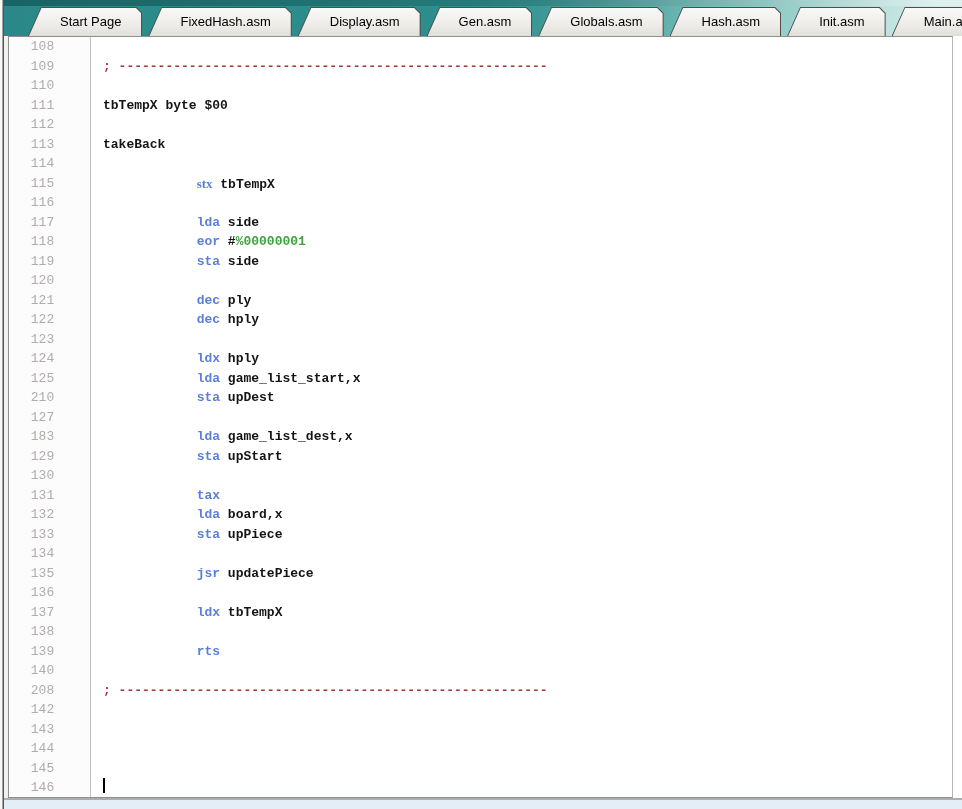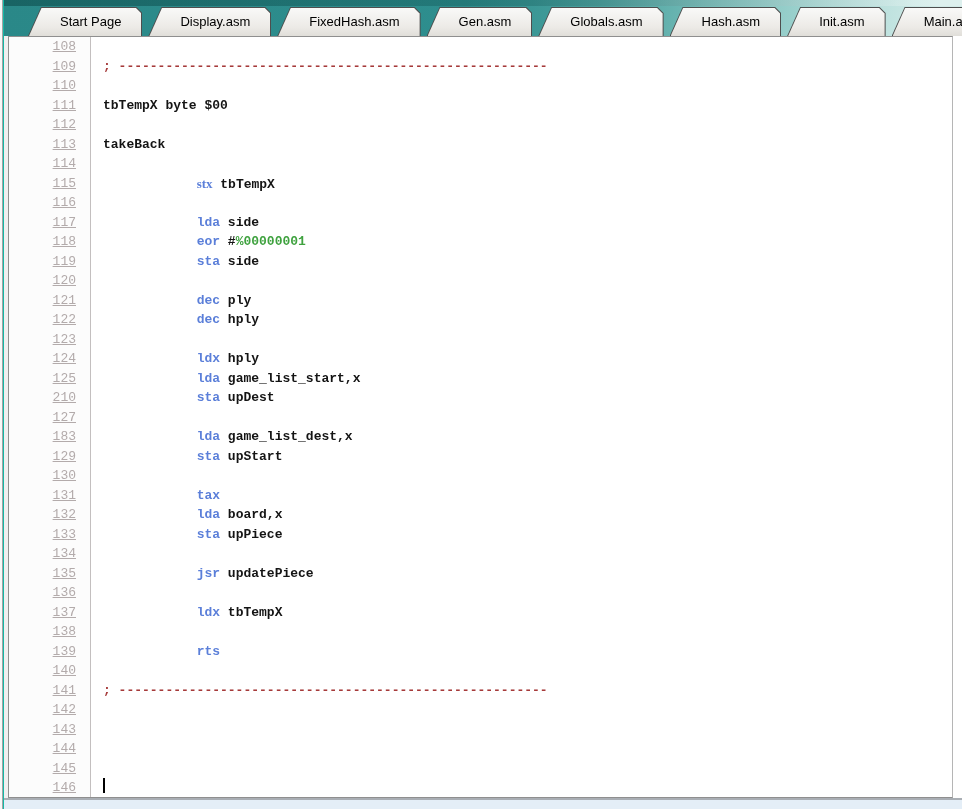--- a/index.html
+++ b/index.html
@@ -1,17 +1,17 @@
 <!DOCTYPE html>
 <html><head>
 <meta charset="utf-8">
 <style>
   * { margin:0; padding:0; box-sizing:border-box; }
   html,body { width:962px; height:809px; overflow:hidden; background:#fff; }
-  #root { position:relative; width:962px; height:809px; background:#14b8a6; font-family:"Liberation Sans", sans-serif; }
+  #root { position:relative; width:962px; height:809px; background:#0f766e; font-family:"Liberation Sans", sans-serif; }
 
   
   #left-strip { position:absolute; left:0; top:0; width:3px; height:100%; background:#f8f8f8; border-right:1px solid #a3a3a3; }
   #left-pad { position:absolute; left:4px; top:36px; width:4px; bottom:0; background:#f0f0f0; }
 
   
   #tabbar { position:absolute; left:4px; right:0; top:0; height:36px;
     background:linear-gradient(100deg,#2a8888 0%, #2e8e8e 48%, #48a09d 62%, #7fc2be 76%, #a9d8d4 86%, #d2ebe8 97%);
     overflow:hidden; }
   #tabbar::before { content:""; position:absolute; left:0; top:0; right:0; height:6px;
@@ -23,22 +23,22 @@
     padding:0 20px 0 31px; font-size:13px; color:#000;
     background:linear-gradient(#f9f9f8, #eceae6 70%, #e0ded9);
     clip-path: polygon(12.5px 0, calc(100% - 5.5px) 0, 100% 5.5px, 100% 100%, 0 100%); }
 
   
   #editor-frame { position:absolute; left:8px; top:36px; right:9px; bottom:11px;
     border:1px solid #8f8f8f; border-right-color:#b5b5b5; background:#ffffff; overflow:hidden; }
   #code-rows { position:absolute; inset:0; }
   .row { display:flex; height:19.5px; line-height:19.5px;
     font-family:"Liberation Mono", monospace; font-size:13px; font-weight:bold; }
-  .ln { flex:0 0 82px; text-align:right; padding-right:14px; background:#fcfcfc;
-    border-right:1px solid #c3bfbf; color:#b3abab; font-weight:normal;text-decoration:underline; }
+  .ln { flex:0 0 82px; text-align:center; padding-right:14px; background:#fcfcfc;
+    border-right:1px solid #c3bfbf; color:#b3abab; font-weight:normal; }
   .code { flex:1 1 auto; white-space:pre; padding-left:12px; color:#141414; overflow:hidden; }
   .gutter-fill { position:absolute; left:0; top:0; bottom:0; width:82px; background:#fcfcfc; border-right:1px solid #c3bfbf; z-index:-1; }
   .caret { display:inline-block; width:2px; height:15px; background:#000; vertical-align:-2px; }
 
   
   #vscroll-strip { position:absolute; right:0; top:36px; width:9px; bottom:11px; background:#ffffff; }
 
   
   #hscroll-strip { position:absolute; left:4px; right:0; bottom:0; height:11px;
     background:#e4eef7; border-top:2px solid #a9aeb4; }
@@ -49,24 +49,24 @@
 <div id="root">
   <div id="left-strip"></div>
   <div id="left-pad"></div>
 
   <div id="tabbar">
     <div id="tabs-row">
         <div class="tab">
           <span class="tab-label">Start Page</span>
         </div>
         <div class="tab">
+          <span class="tab-label">FixedHash.asm</span>
+        </div>
+        <div class="tab">
           <span class="tab-label">Display.asm</span>
-        </div>
-        <div class="tab">
-          <span class="tab-label">FixedHash.asm</span>
         </div>
         <div class="tab">
           <span class="tab-label">Gen.asm</span>
         </div>
         <div class="tab">
           <span class="tab-label">Globals.asm</span>
         </div>
         <div class="tab">
           <span class="tab-label">Hash.asm</span>
         </div>
@@ -208,21 +208,21 @@
         </div>
         <div class="row">
           <span class="ln">139</span>
           <span class="code"><span style="color: rgb(20, 20, 20);">            </span><span style="color: rgb(91, 127, 217); text-align: right;">rts</span></span>
         </div>
         <div class="row">
           <span class="ln">140</span>
           <span class="code"></span>
         </div>
         <div class="row">
-          <span class="ln">141</span>
+          <span class="ln">208</span>
           <span class="code"><span style="color: rgb(166, 58, 58);">; -------------------------------------------------------</span></span>
         </div>
         <div class="row">
           <span class="ln">142</span>
           <span class="code"></span>
         </div>
         <div class="row">
           <span class="ln">143</span>
           <span class="code"></span>
         </div>

